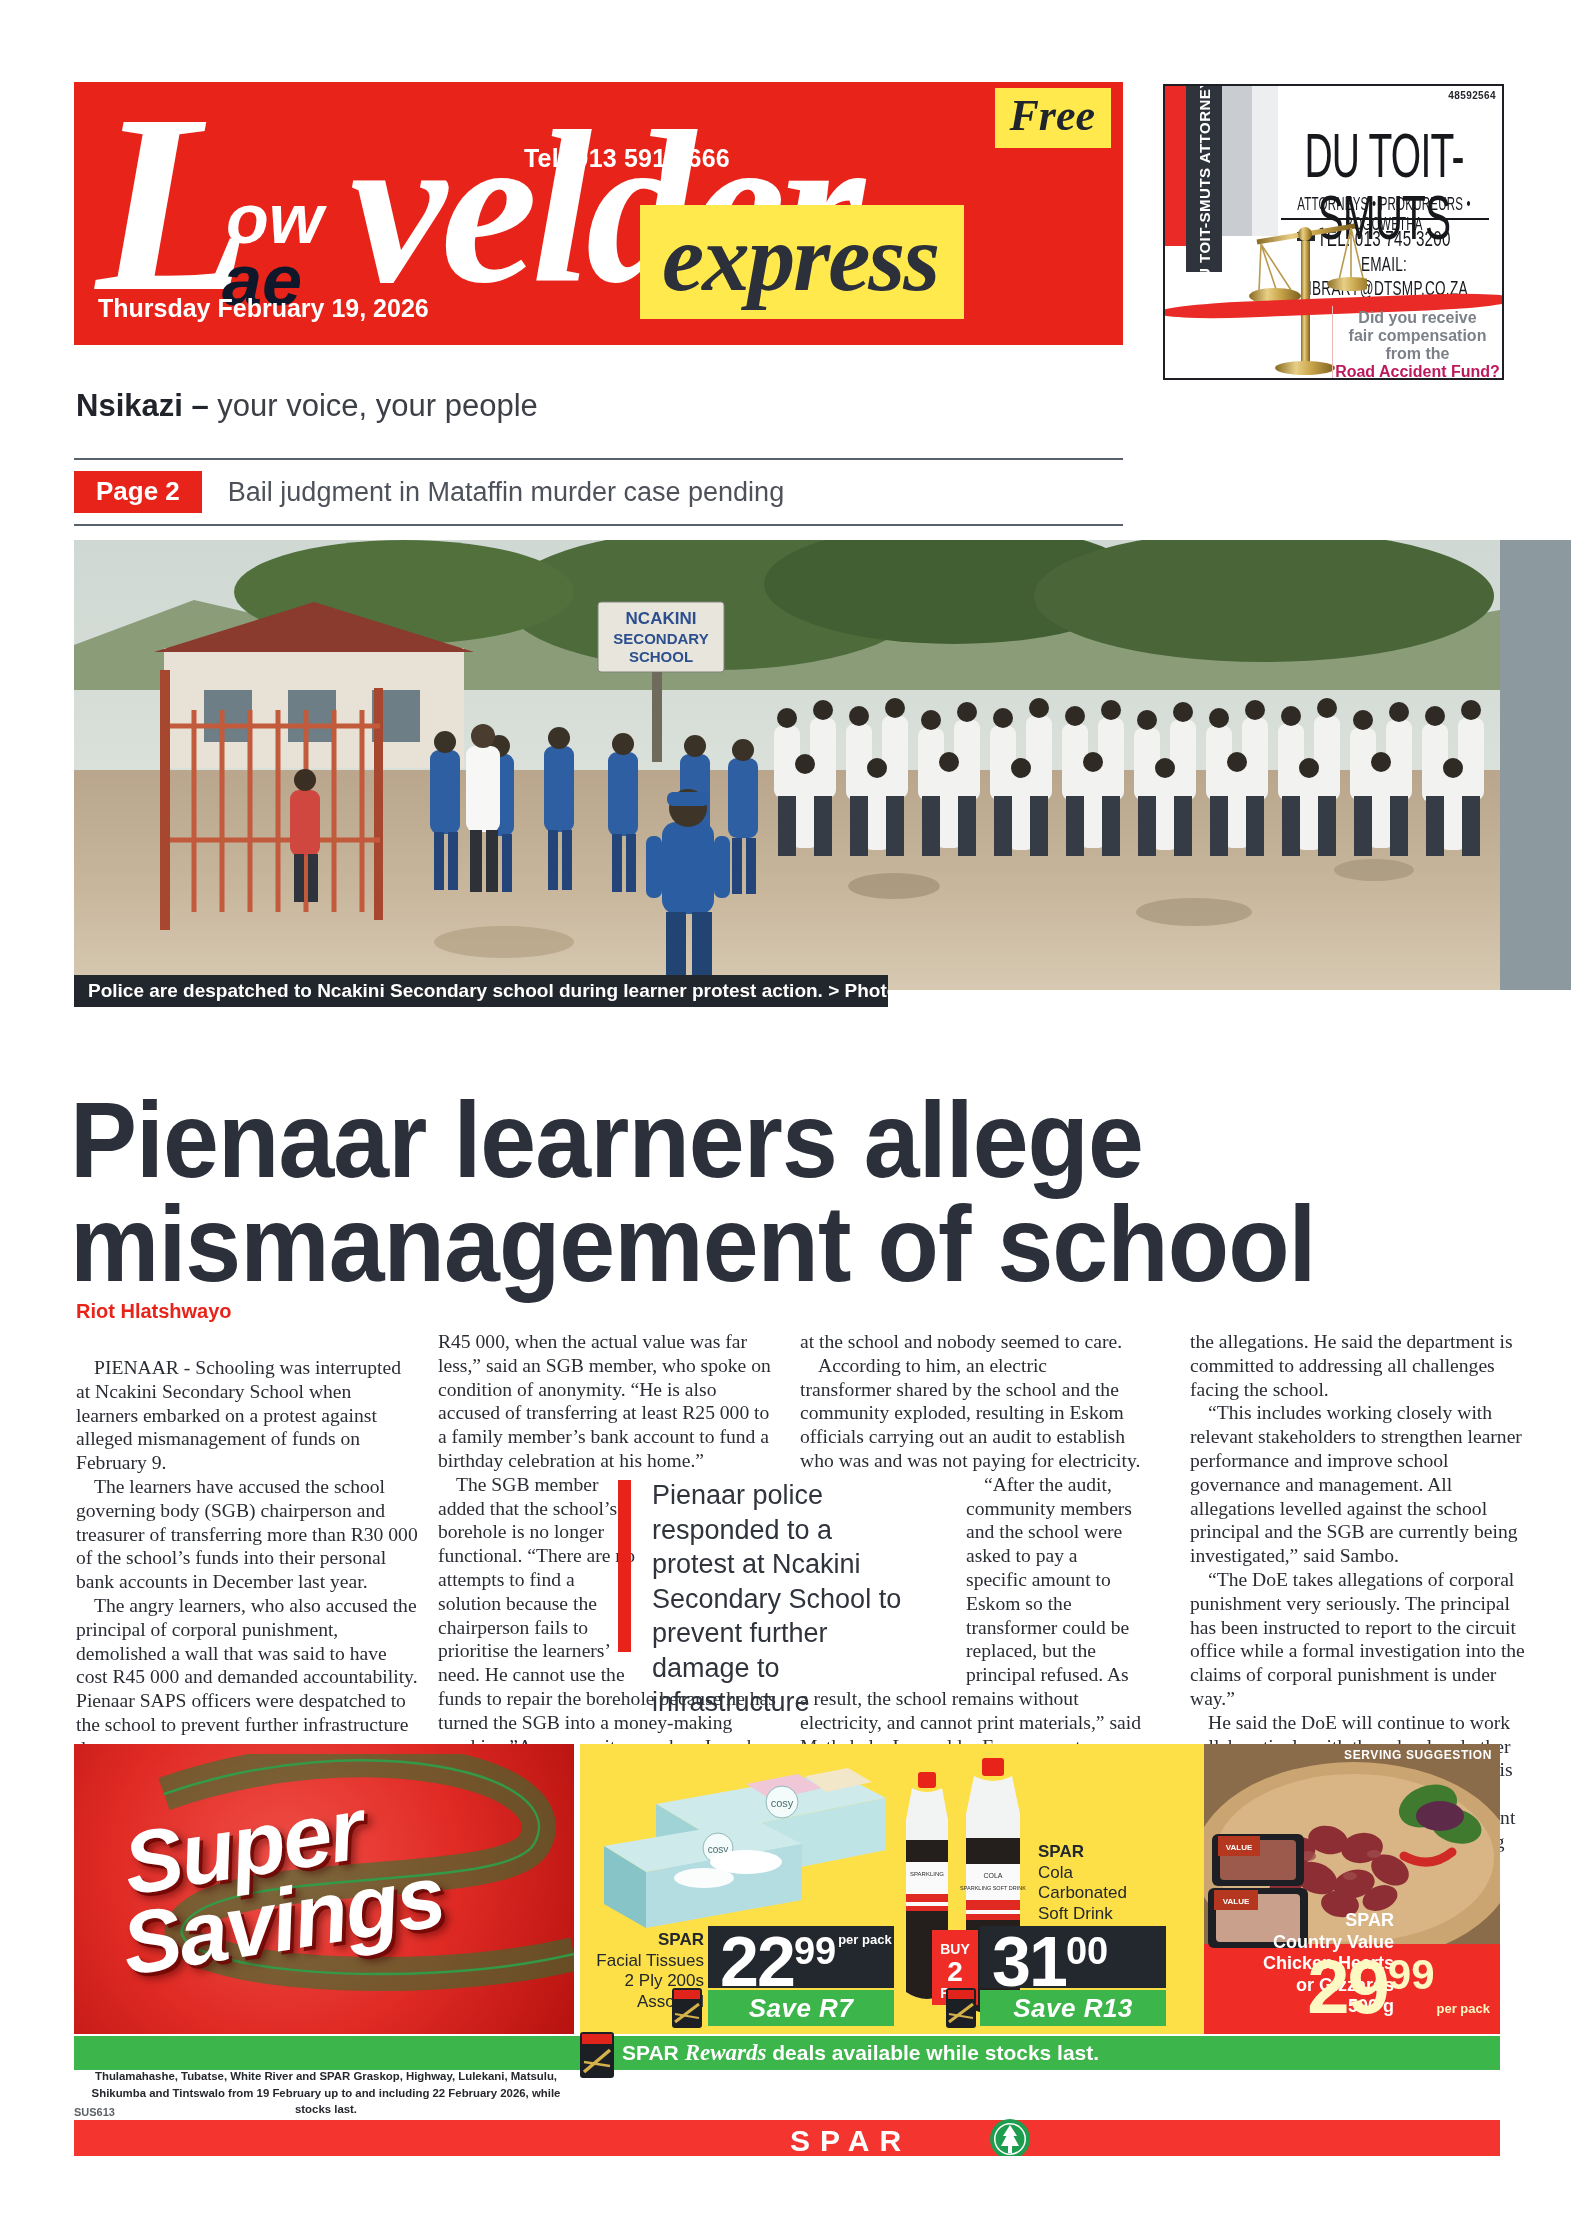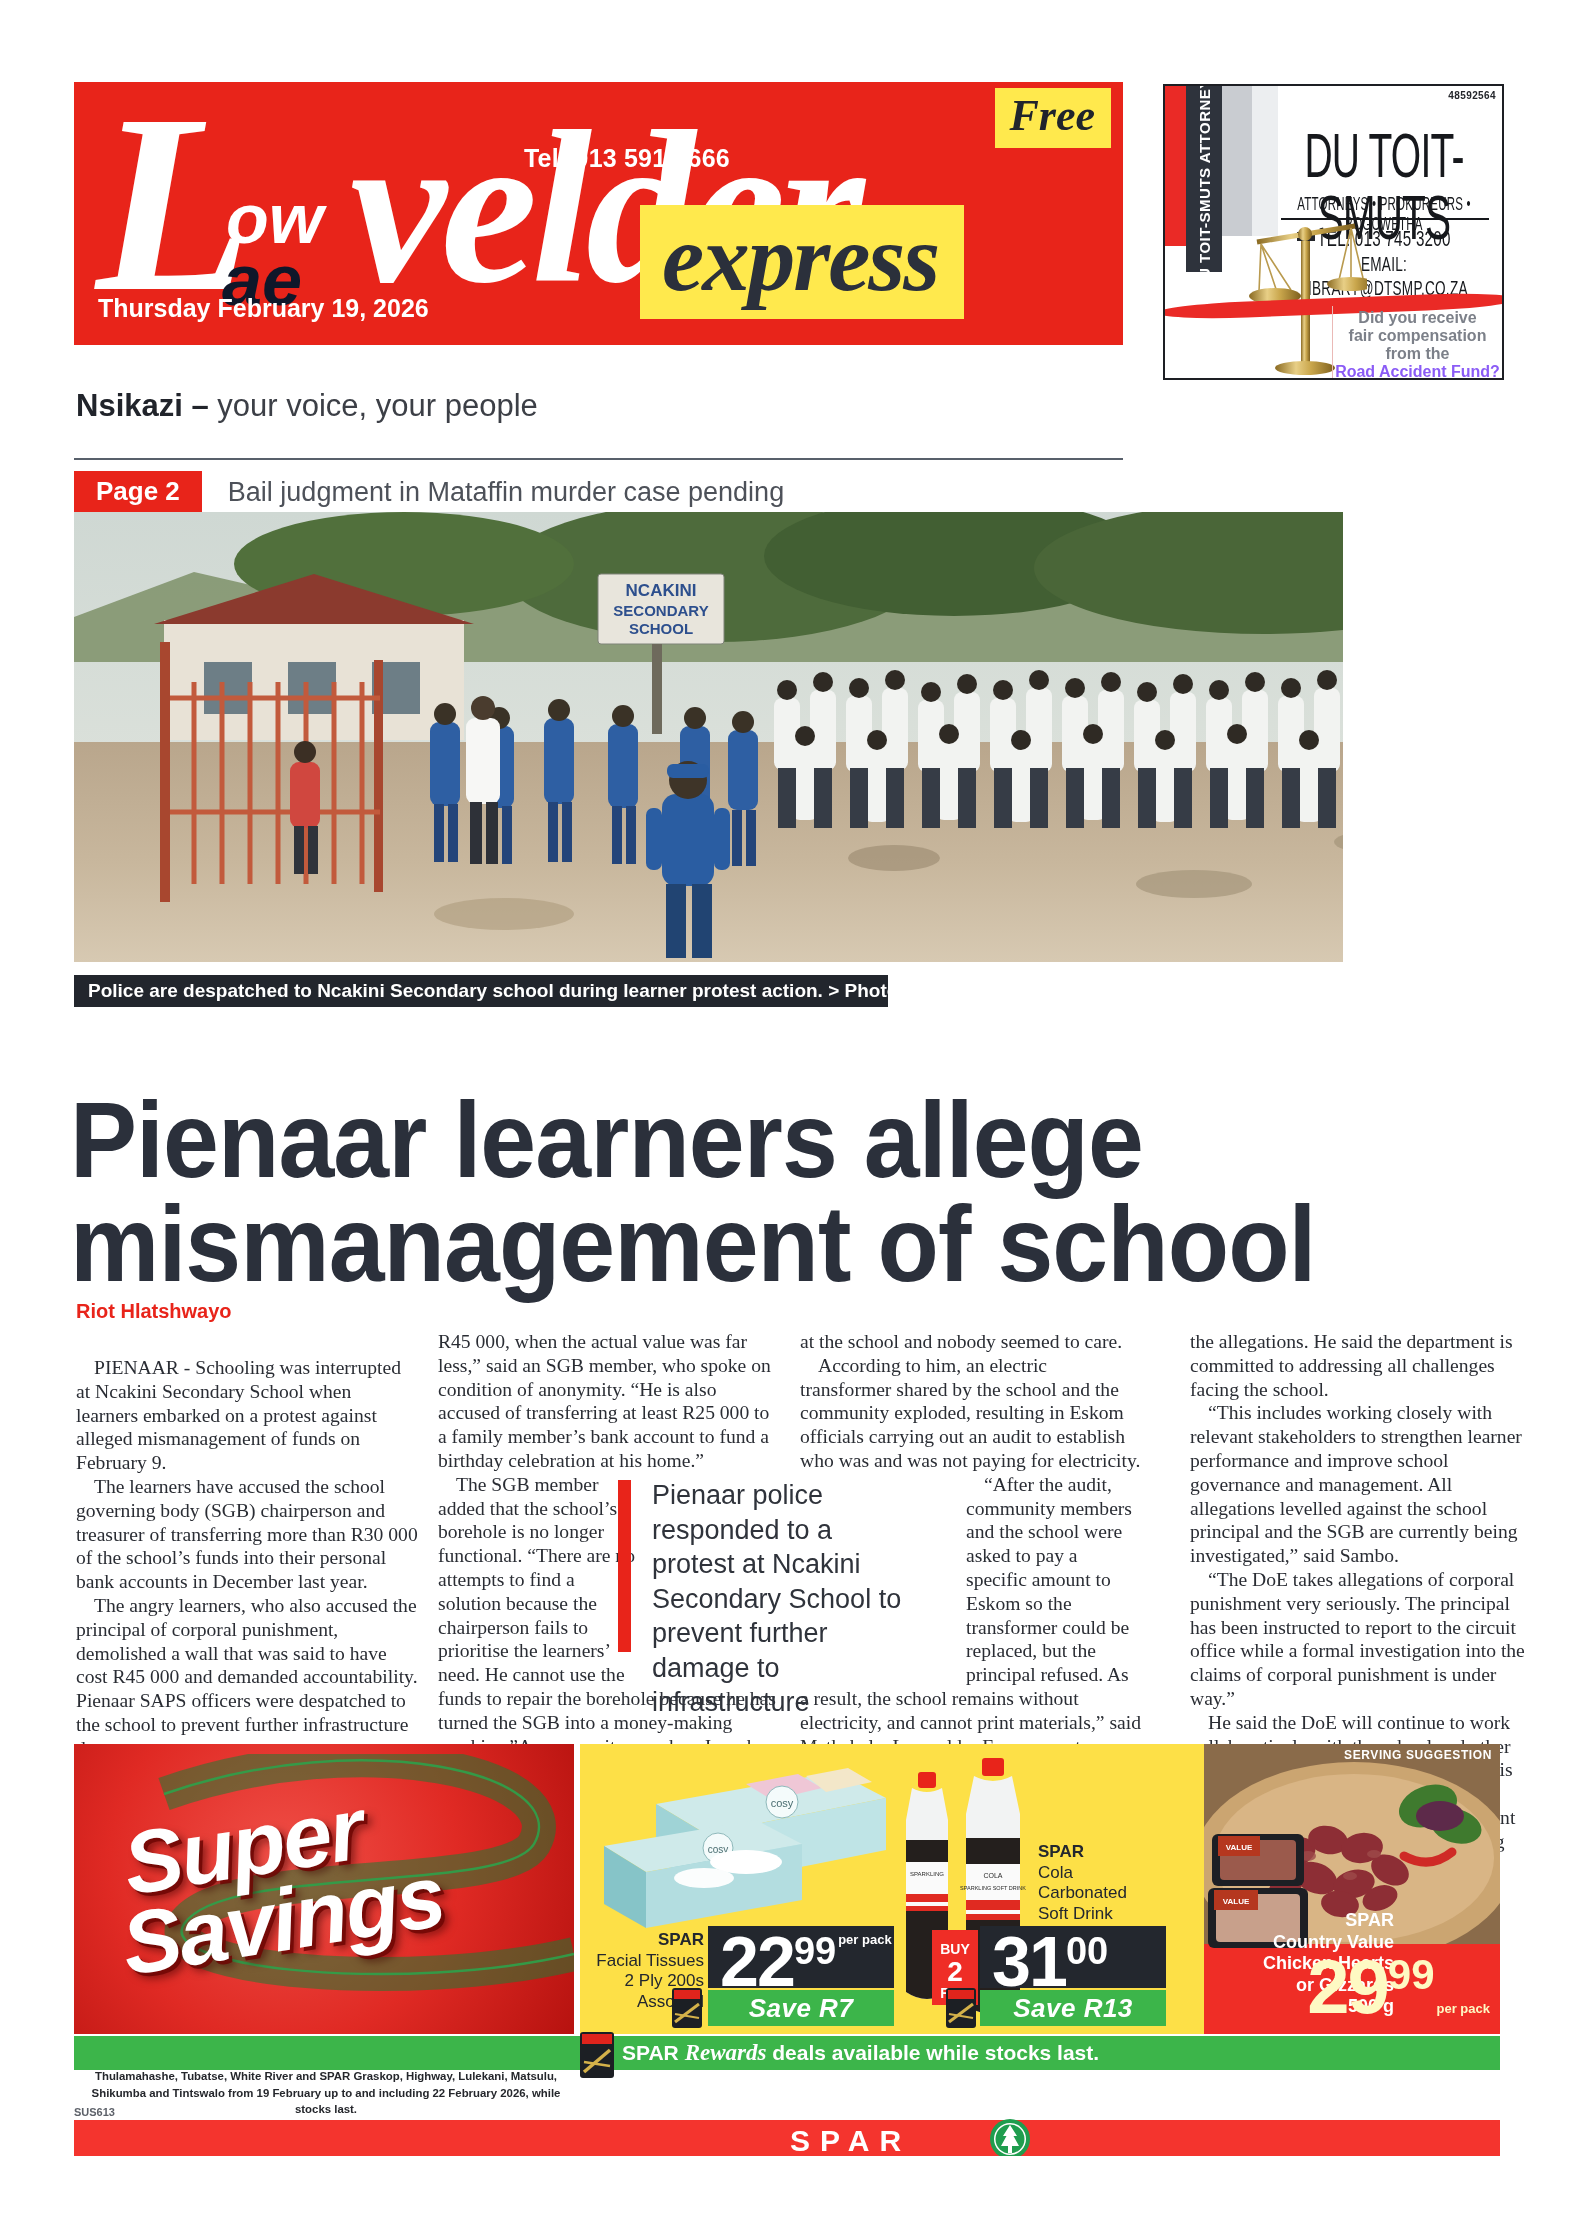--- a/index.html
+++ b/index.html
@@ -273,28 +273,28 @@
     width: 170px; height: 72px;
     border-left: 1px solid #eab9b6;
     text-align: center;
     color: #7c8089;
     font-weight: bold;
     font-size: 16px;
     line-height: 1.12;
     padding-top: 3px;
     box-sizing: border-box;
   }
-  .dts-compbox div:last-child { color:#8b5cf6; }
+  .dts-compbox div:last-child { color:#be185d; }
 
   
   .photo {
     position: absolute;
     left: 74px;
-    top: 512px;
-    width: 1269px;
+    top: 540px;
+    width: 1497px;
     height: 450px;
     overflow: hidden;
     background: #8c9aa0;
   }
   .photo svg { display:block; }
   .photo-caption {
     position: absolute;
     left: 74px;
     top: 975px;
     width: 814px;

